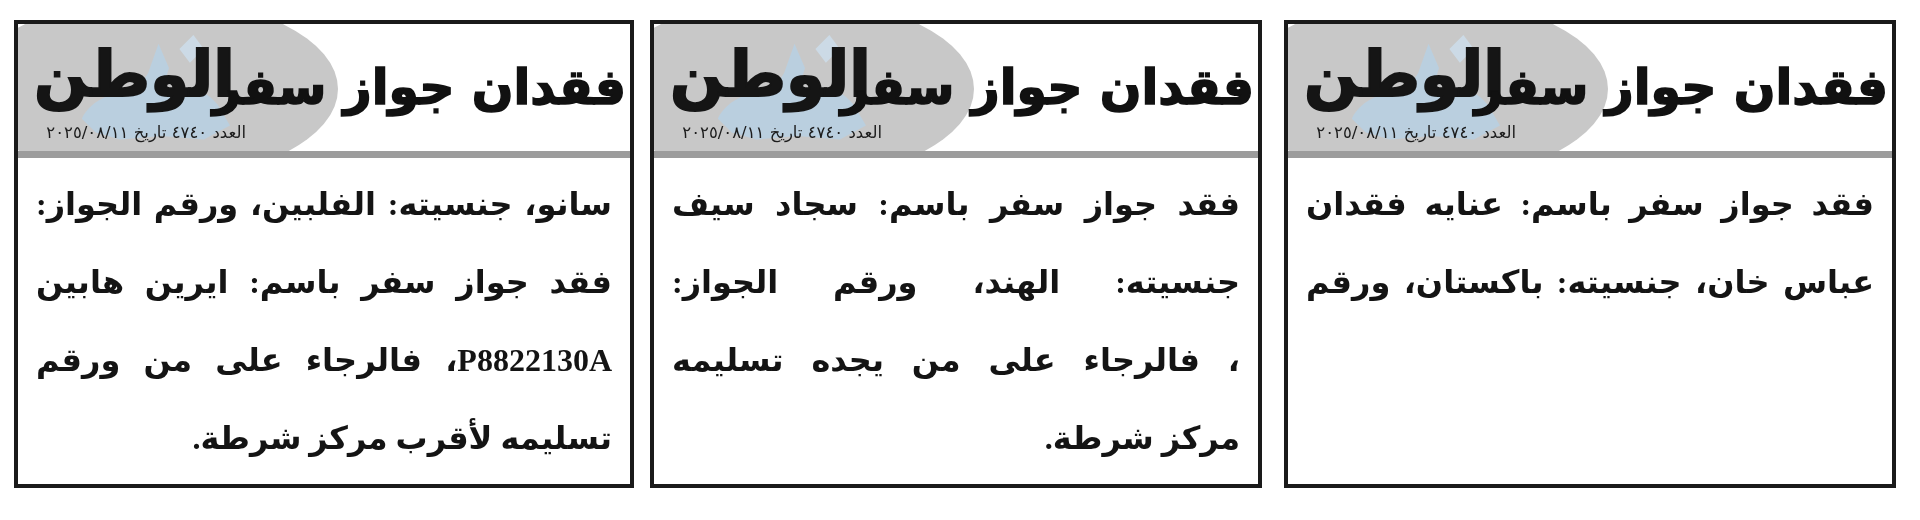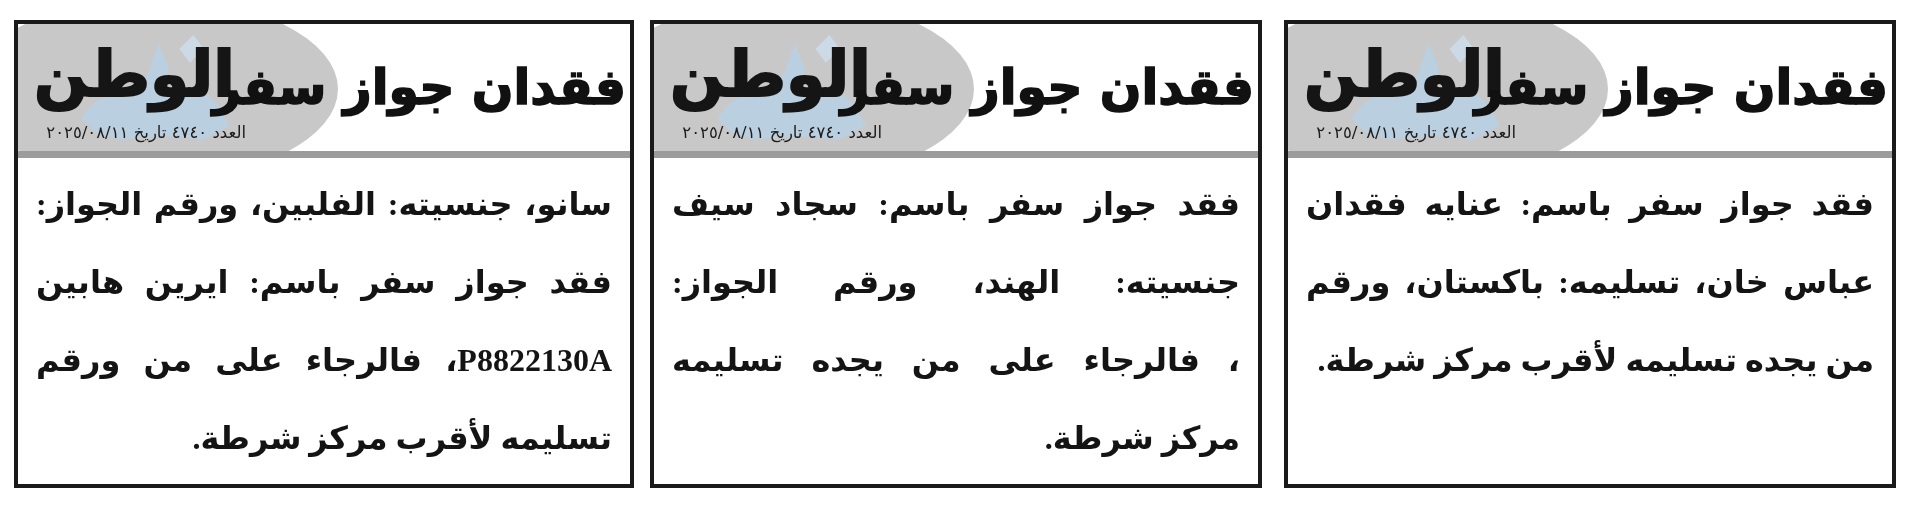--- a/index.html
+++ b/index.html
@@ -91,18 +91,17 @@
       <svg class="map" viewBox="0 0 120 70">
         <path fill="var(--map_blue)" d="M14,52 C20,40 34,36 44,38 L52,26 58,9 64,23 60,36 C72,32 84,34 92,44 L99,56 84,64 60,62 36,64 22,60 Z"></path>
         <path fill="#cdddea" d="M70,12 L78,4 84,12 76,20 Z"></path>
       </svg>
       <div class="masthead">الوطن</div>
       <div class="issue">العدد ٤٧٤٠ تاريخ ٢٠٢٥/٠٨/١١</div>
       <h2 class="title">فقدان جواز سفر</h2>
     </header>
     <div class="ad-body" lang="ar">
       <p class="bline">فقد جواز سفر باسم: عنايه فقدان مير</p>
-      <p class="bline">عباس خان، تسليمه: باكستان، ورقم</p>
-      <p class="bline last">من يجده تسليمه لأقرب مركز شرطة.</p>
+      <p class="bline">عباس خان، جنسيته: باكستان، ورقم</p>
     </div>
   </article>
 
 </div>
 
 </body></html>

